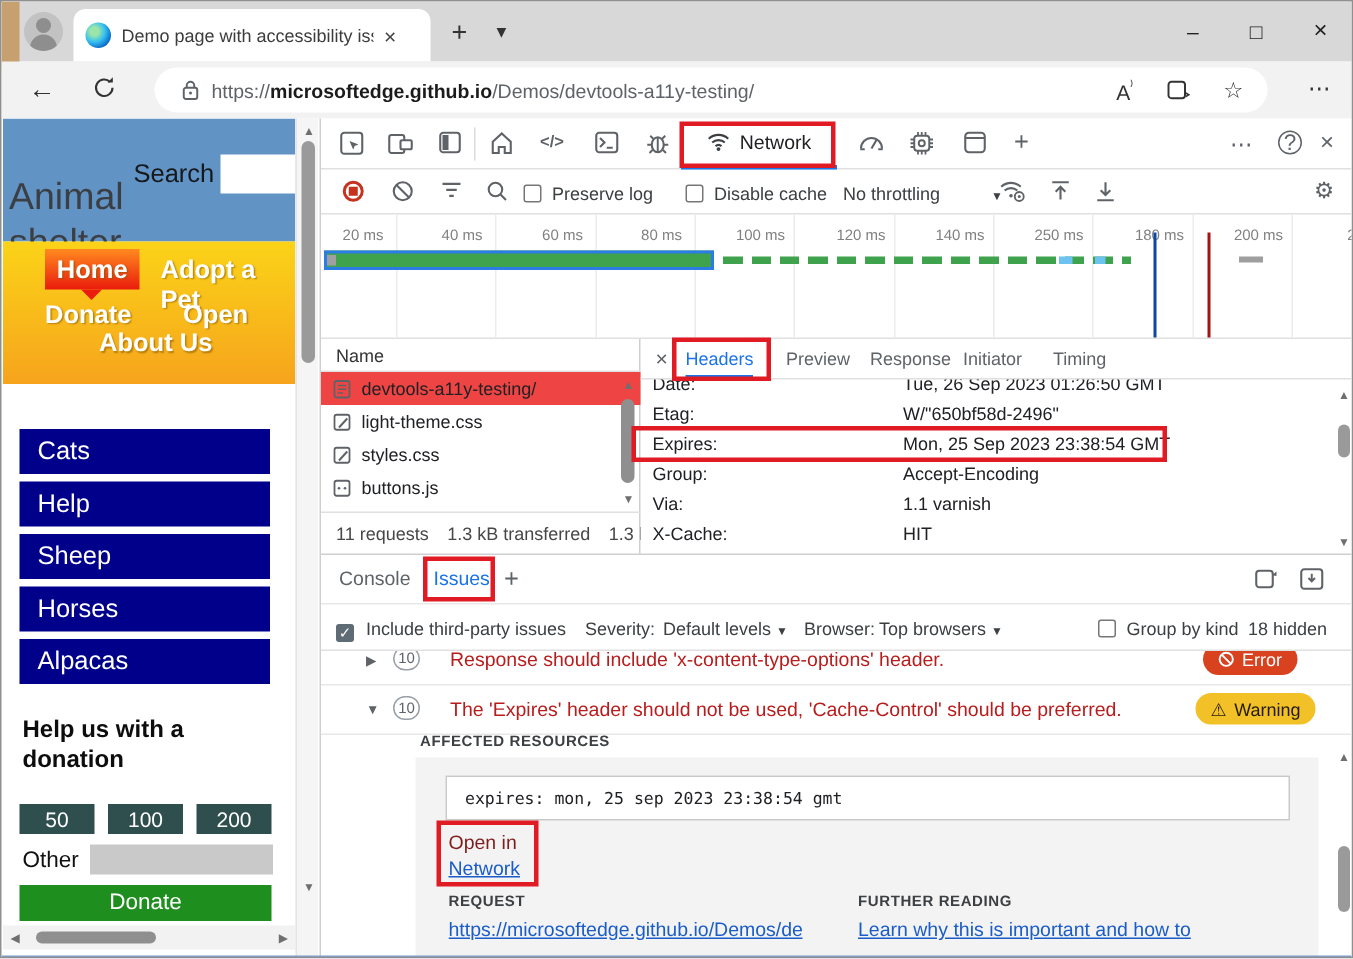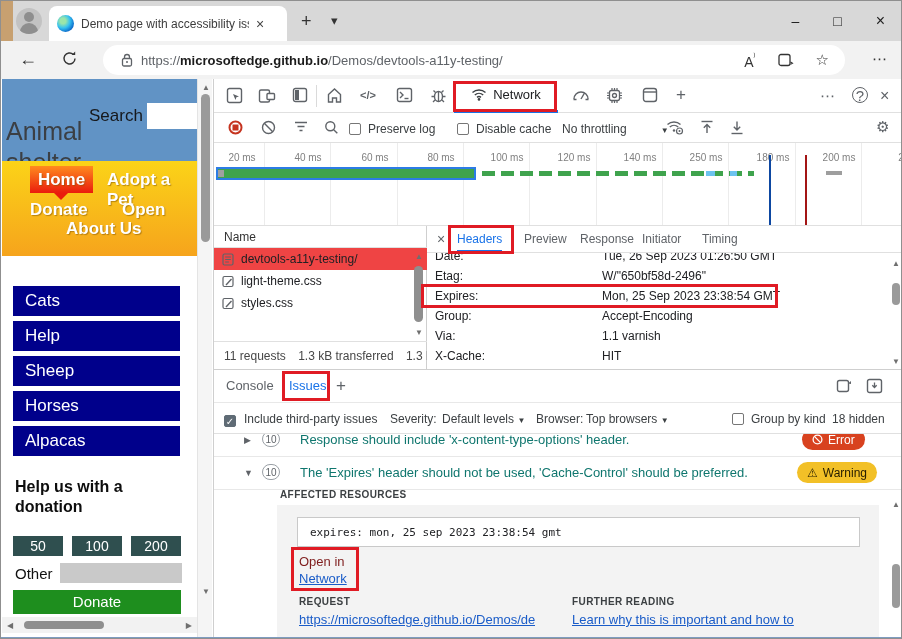--- a/index.html
+++ b/index.html
@@ -118,21 +118,21 @@
   #drawer-plus { position:absolute; left:122px; top:6px; font-size:17px; color:#5f6368; }
   #drawer-tabs .ricon { position:absolute; top:8px; }
   #issues-toolbar { position:absolute; left:0; top:32px; width:690px; height:32px; border-top:1px solid #e8e8e8; border-bottom:1px solid #e0e0e0; font-size:12px; color:#3c4043; }
   .it { position:absolute; top:9px; white-space:nowrap; }
   .dd8 { font-size:8px; }
 
   #issues-body { position:absolute; left:0; top:64px; width:690px; height:207px; overflow:hidden; }
   .irow { position:relative; border-bottom:1px solid #e8e8e8; height:33px; }
   .irow .exp { position:absolute; left:30px; top:11px; font-size:9px; color:#5f6368; }
   .irow .pill { position:absolute; left:48px; top:7px; width:18px; height:16px; border:1px solid #9aa0a6; border-radius:9px; font-size:10px; color:#5f6368; text-align:center; line-height:16px; }
-  .irow .itext { position:absolute; left:86px; top:8px; font-size:13px; color:#0f766e; white-space:nowrap; }
+  .irow .itext { position:absolute; left:86px; top:8px; font-size:13px; color:#b91c1c; white-space:nowrap; }
   .badge { position:absolute; top:5px; height:21px; border-radius:11px; font-size:12px; display:flex; align-items:center; gap:5px; padding:0 10px; }
   .badge.err { background:var(--error,#d8421f); color:#fff; left:588px; }
   .badge.warn { background:var(--warning,#f2c027); color:#241c00; left:583px; }
   #affected { position:absolute; left:66px; top:55px; font-size:10px; font-weight:bold; letter-spacing:.4px; color:#3c4043; }
   #issue-detail { position:absolute; left:63px; top:71px; width:602px; height:140px; background:#f3f3f3; }
   #code-box { position:absolute; left:20px; top:12px; width:563px; height:30px; background:#fff; border:1px solid #c9c9c9; }
   #code-box span { position:absolute; left:12px; top:8px; font-family:"DejaVu Sans Mono", monospace; font-size:11px; color:#202124; white-space:nowrap; }
   #openin-text { position:absolute; left:22px; top:49px; font-size:13px; color:#7f1d1d; }
   #openin-link { position:absolute; left:22px; top:66px; font-size:13px; color:#1a5cc8; text-decoration:underline; }
   .res-hdr { position:absolute; top:91px; font-size:10px; font-weight:bold; letter-spacing:.4px; color:#3c4043; }
@@ -413,20 +413,28 @@
           </svg>
         <span>light-theme.css</span>
       </div>
       <div class="req-row" style="top:66px;">
         <svg width="12" height="13" viewBox="0 0 12 13">
             <rect x="1" y="1.5" width="10" height="10" rx="1.5" fill="none" stroke="#5f6368" stroke-width="1.2"></rect>
             <path d="M3.5 9.5L9 3.5l1 1-5.5 6z" fill="#5f6368"></path>
           </svg>
         <span>styles.css</span>
       </div>
+      <div class="req-row" style="top:88px;">
+        <svg width="12" height="13" viewBox="0 0 12 13">
+            <rect x="1" y="1.5" width="10" height="10" rx="1.5" fill="none" stroke="#5f6368" stroke-width="1.2"></rect>
+            <circle cx="4" cy="6.5" r="0.9" fill="#5f6368"></circle>
+            <circle cx="8" cy="6.5" r="0.9" fill="#5f6368"></circle>
+          </svg>
+        <span>buttons.js</span>
+      </div>
       <div id="list-scroll">
         <span class="sa" style="position:absolute; left:3px; top:2px;">▲</span>
         <div class="thumb"></div>
         <span class="sa" style="position:absolute; left:3px; top:78px;">▼</span>
       </div>
       <div id="req-summary">
         <span>11 requests</span>
         <span>1.3 kB transferred</span>
         <span>1.3 k</span>
       </div>

